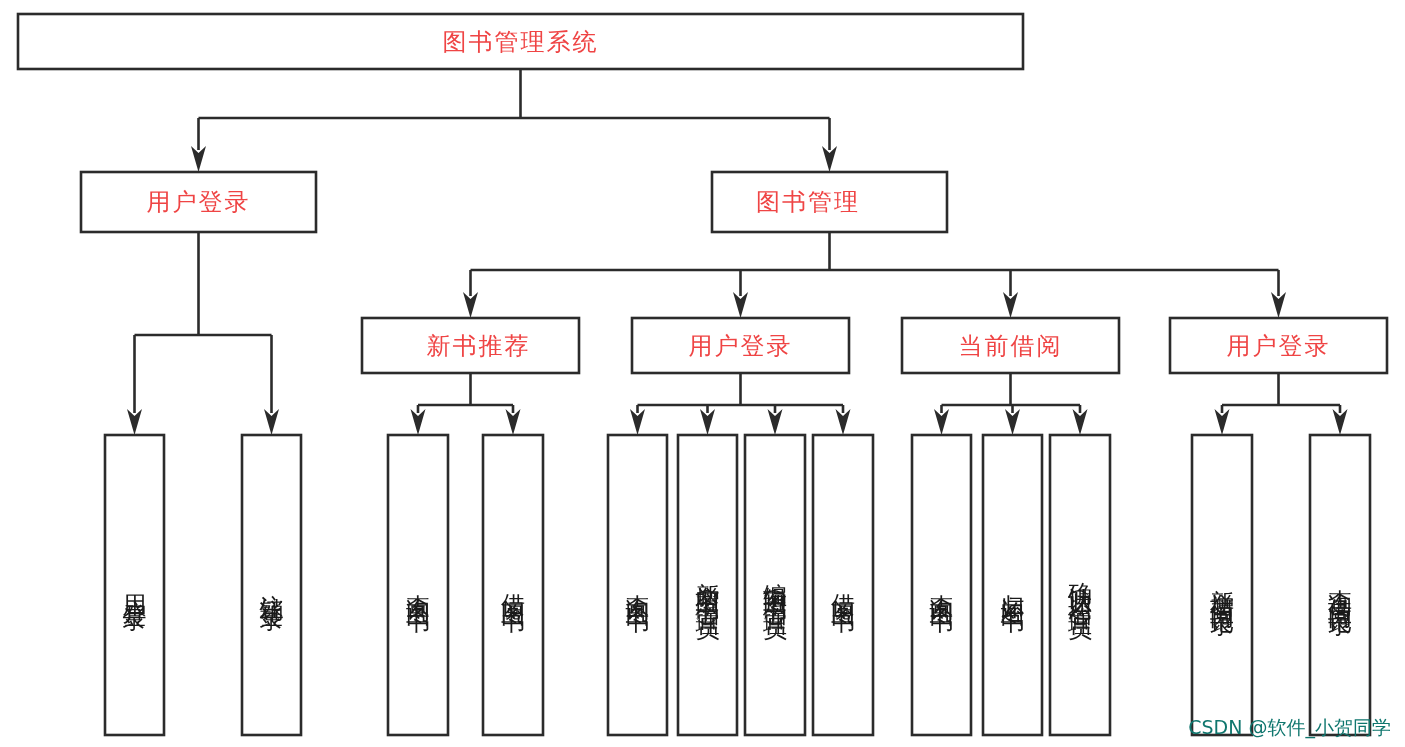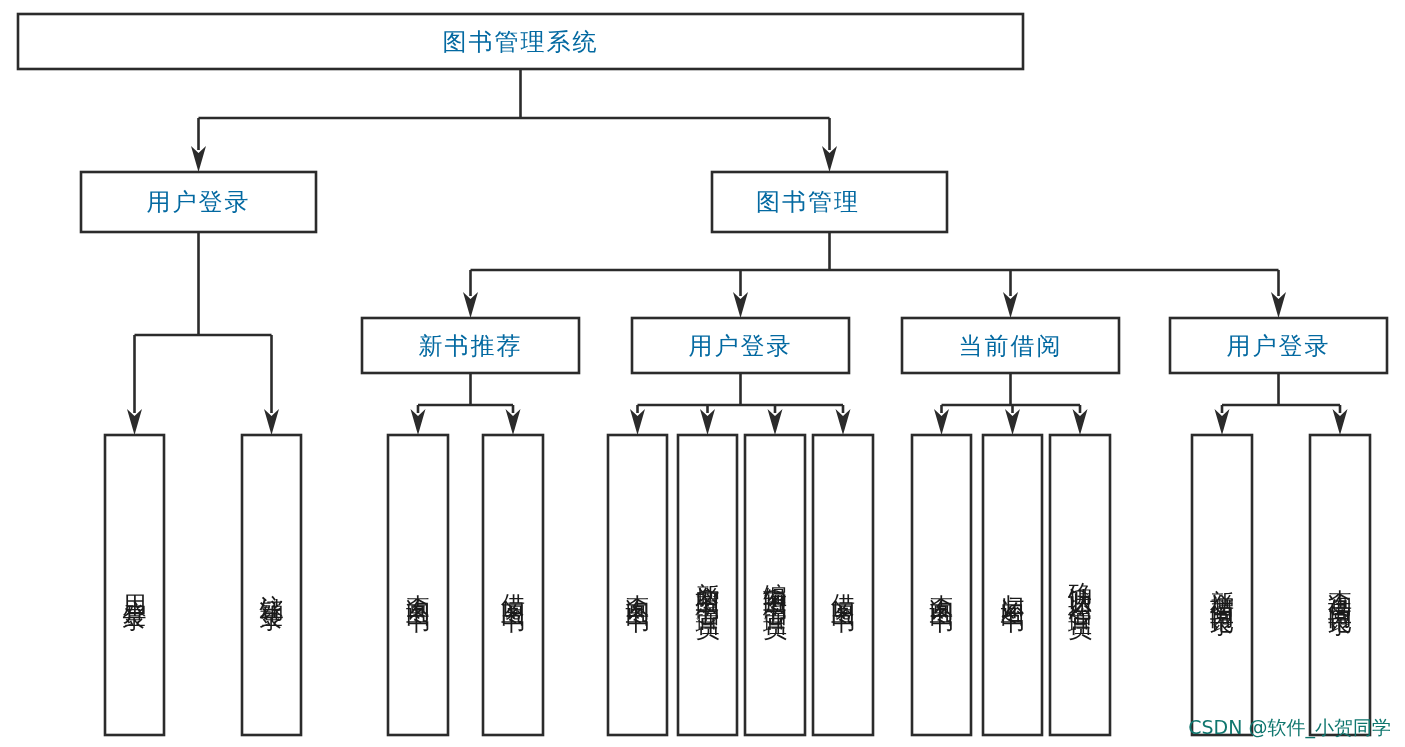--- a/index.html
+++ b/index.html
@@ -57,21 +57,21 @@
     position: absolute;
     display: flex;
     align-items: center;
     justify-content: center;
     pointer-events: none;
   }
   .horiz-text {
     font-family: Liberation Mono, monospace;
     font-size: 24px;
     letter-spacing: 2px;
-    color: #0369a1;
+    color: #ef4444;
     white-space: nowrap;
   }
   #watermark {
     position: absolute;
     right: 14px;
     bottom: 6px;
     font-family: "DejaVu Sans", "Liberation Sans", sans-serif;
     font-size: 19px;
     color: #0f766e;
     white-space: nowrap;
@@ -199,21 +199,21 @@
   <div id="label-layer">
       <div class="horiz-label-wrap" style="left: 18px; top: 14px; width: 1005px; height: 55px;">
         <span class="horiz-text">图书管理系统</span>
       </div>
       <div class="horiz-label-wrap" style="left: 81px; top: 172px; width: 235px; height: 60px;">
         <span class="horiz-text">用户登录</span>
       </div>
       <div class="horiz-label-wrap" style="left: 712px; top: 172px; width: 192px; height: 60px;">
         <span class="horiz-text">图书管理</span>
       </div>
-      <div class="horiz-label-wrap" style="left: 362px; top: 318px; width: 217px; height: 55px;">
+      <div class="horiz-label-wrap" style="left: 362px; top: 318px; width: 217px; height: 55px; padding-left: 8px;">
         <span class="horiz-text">新书推荐</span>
       </div>
       <div class="horiz-label-wrap" style="left: 632px; top: 318px; width: 217px; height: 55px;">
         <span class="horiz-text">用户登录</span>
       </div>
       <div class="horiz-label-wrap" style="left: 902px; top: 318px; width: 217px; height: 55px; align-items: center;">
         <span class="horiz-text">当前借阅</span>
       </div>
       <div class="horiz-label-wrap" style="left: 1170px; top: 318px; width: 217px; height: 55px;">
         <span class="horiz-text">用户登录</span>

